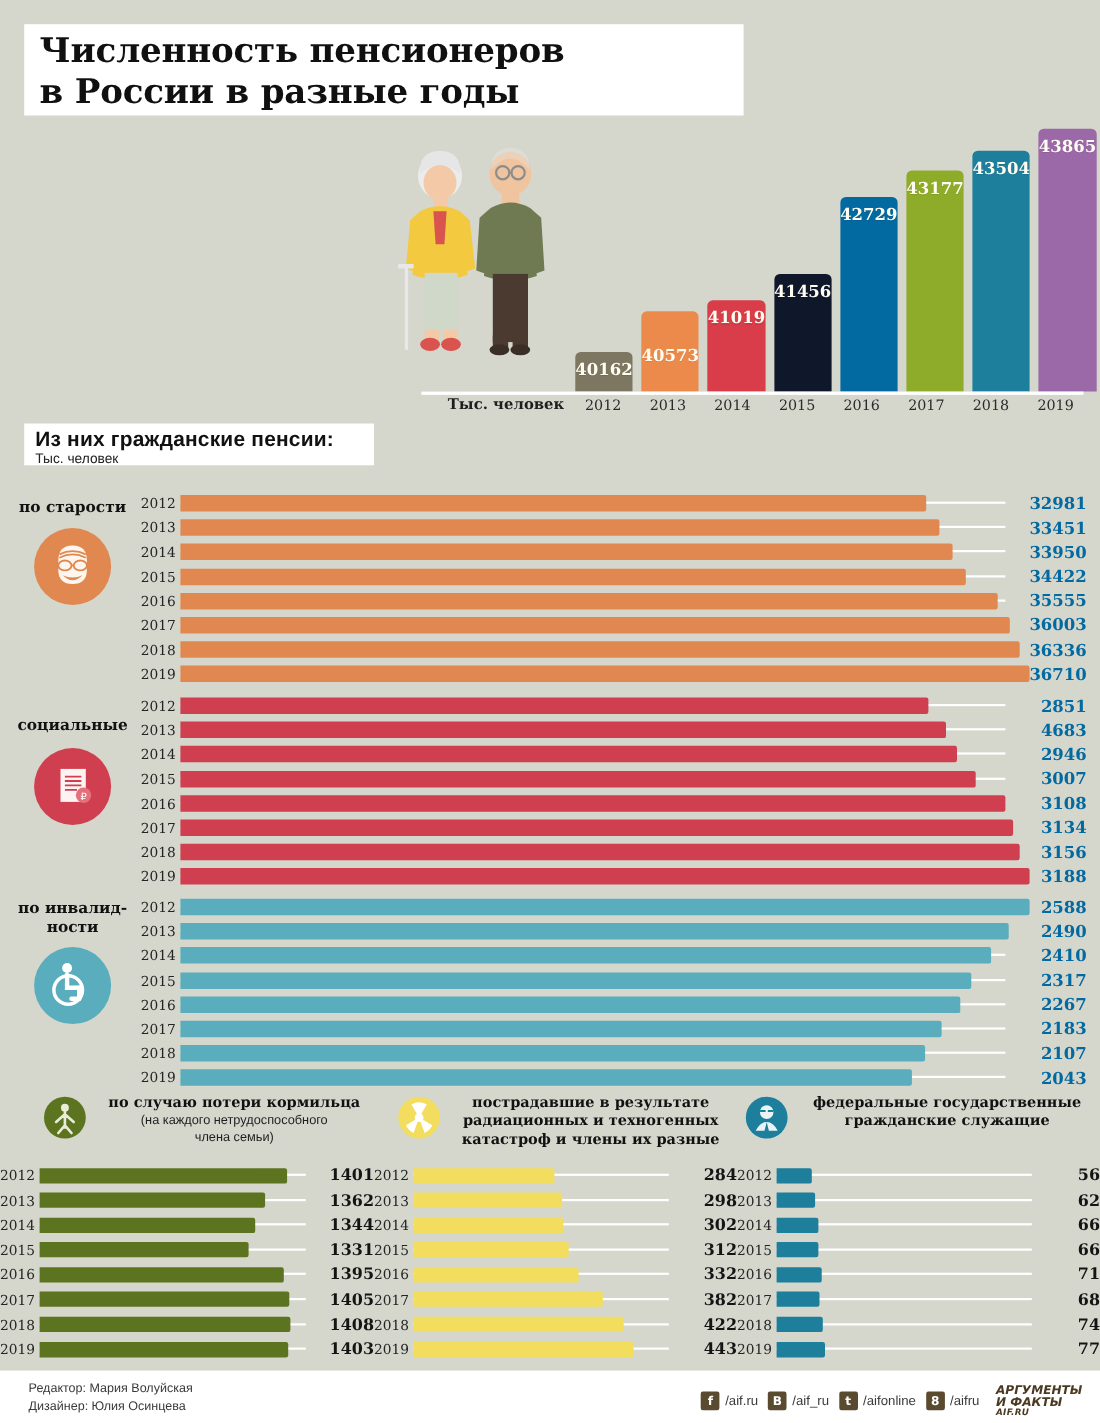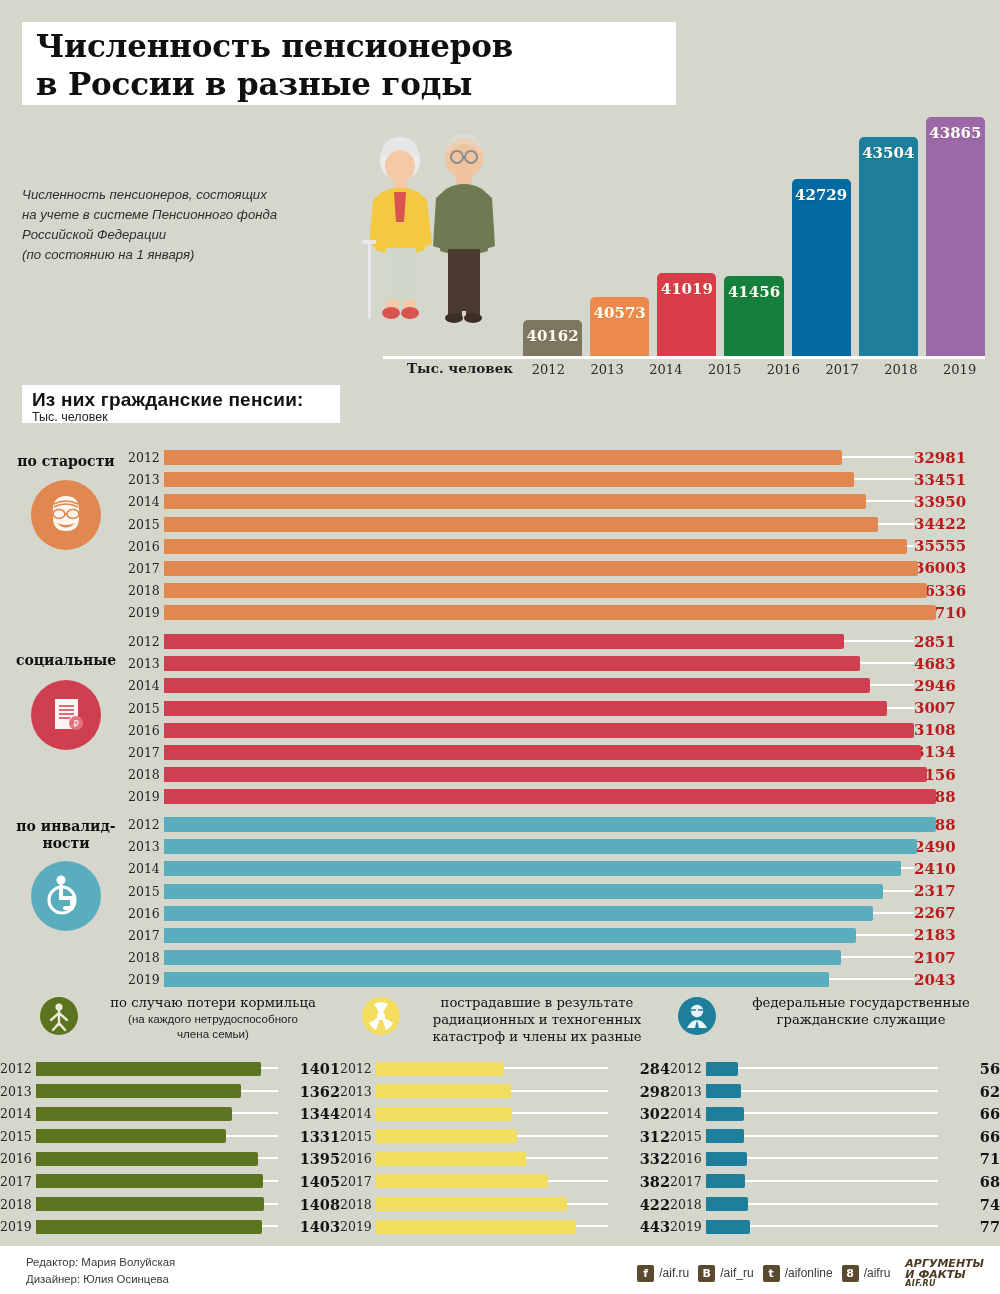--- a/index.html
+++ b/index.html
@@ -56,29 +56,29 @@
   .hgroup{ position:absolute; left:0; width:1000px; }
   .hg-label{ position:absolute; left:12px; width:108px; text-align:center;
              font-family:"DejaVu Serif", serif; font-weight:bold; font-size:14px; color:#111; line-height:1.2; }
   .hg-icon{ position:absolute; left:31px; width:70px; height:70px; border-radius:50%; }
   .hg-rows{ position:absolute; left:128px; width:860px; }
   .hrow{ position:relative; height:19px; margin-bottom:3.2px; display:flex; align-items:center; }
   .hrow .yr{ width:36px; text-align:right; font-family:"DejaVu Serif", serif; font-size:12.5px; color:#242424; padding-right:6px; }
   .hrow .track{ position:relative; flex:1; height:19px; }
   .hrow .line{ position:absolute; left:0; right:0; top:8px; height:2px; background:#ffffff; }
   .hrow .bar{ position:absolute; left:0; top:2px; height:15px; border-radius:0 2px 2px 0; }
-  .hrow .val{ width:74px; text-align:left; font-family:"DejaVu Serif", serif; font-weight:bold; font-size:15px; color:#b91c1c; }
+  .hrow .val{ width:74px; text-align:right; font-family:"DejaVu Serif", serif; font-weight:bold; font-size:15px; color:#0369a1; }
 
   
   .bottom{ position:absolute; left:0; top:995px; width:1000px; height:250px; }
   .bcol{ position:absolute; top:0; }
   .bhead{ position:relative; height:62px; }
   .bicon{ position:absolute; left:0; top:2px; width:38px; height:38px; border-radius:50%; }
   .btitles{ position:absolute; left:52px; top:0; text-align:center; }
-  .bt1{ font-family:"DejaVu Serif", serif; font-weight:normal; font-size:13.2px; color:#111; line-height:1.28; }
+  .bt1{ font-family:"DejaVu Serif", serif; font-weight:bold; font-size:13.2px; color:#111; line-height:1.28; }
   .bt2{ font-size:11.6px; color:#1e1e1e; line-height:1.28; }
   .brow{ position:relative; height:19px; margin-bottom:3.6px; display:flex; align-items:center; }
   .brow .yr{ width:36px; text-align:right; font-family:"DejaVu Serif", serif; font-size:12.5px; color:#242424; padding-right:7px; }
   .brow .track{ position:relative; flex:1; height:19px; }
   .brow .line{ position:absolute; left:0; right:0; top:8px; height:2px; background:#ffffff; }
   .brow .bar{ position:absolute; left:0; top:2.5px; height:14px; border-radius:0 2px 2px 0; }
   .brow .val{ width:62px; text-align:right; font-family:"DejaVu Serif", serif; font-weight:bold; font-size:14.5px; color:#141414; }
 
   
   .footer{ position:absolute; left:0; bottom:0; width:1000px; height:48px; background:#ffffff; }
@@ -98,26 +98,20 @@
 
 <div class="page">
 
   <div class="title-band">
     <h1>
       <span>Численность пенсионеров</span><br>
       <span>в России в разные годы</span>
     </h1>
   </div>
 
-  <div class="intro">
-    <div>Численность пенсионеров, состоящих</div>
-    <div>на учете в системе Пенсионного фонда</div>
-    <div>Российской Федерации</div>
-    <div>(по состоянию на 1 января)</div>
-  </div>
 
   <div class="couple">
     <svg width="170" height="225" viewBox="0 0 170 225">
 
       <ellipse cx="48" cy="30" rx="20" ry="21" fill="#ececec"></ellipse>
       <ellipse cx="48" cy="36" rx="15" ry="16" fill="#f4c9a8"></ellipse>
       <path d="M30 28 q18 -16 36 0 q2 -20 -18 -21 q-20 1 -18 21z" fill="#e6e6e6"></path>
       <rect x="42" y="50" width="13" height="12" fill="#f4c9a8"></rect>
       <path d="M30 62 q18 -9 36 0 l7 58 q-25 8 -50 0z" fill="#f3c93f"></path>
       <path d="M42 62 h12 l-2 30 h-8z" fill="#d9534f"></path>
@@ -146,31 +140,34 @@
       <circle cx="119" cy="27" r="6" fill="none" stroke="#8d8d8d" stroke-width="2"></circle>
       <path d="M111 27 h2" stroke="#8d8d8d" stroke-width="2"></path>
     </svg>
   </div>
 
   <div class="topchart">
     <div class="tc-cols" id="tc-cols">
         <div class="tc-col" style="height: 36px; background: rgb(125, 118, 96);">
           <div class="tc-val">40162</div>
         </div>
-        <div class="tc-col" style="height: 59px; background: rgb(236, 138, 76);">
+        <div class="tc-col" style="height: 73px; background: rgb(236, 138, 76); justify-content: center;">
           <div class="tc-val">40573</div>
         </div>
         <div class="tc-col" style="height: 83px; background: rgb(217, 61, 74);">
           <div class="tc-val">41019</div>
         </div>
-        <div class="tc-col" style="height: 80px; background: #15803d;">
+        <div class="tc-col" style="height: 107px; background: #0f172a;">
           <div class="tc-val">41456</div>
         </div>
         <div class="tc-col" style="height: 177px; background: #0369a1;">
           <div class="tc-val">42729</div>
+        </div>
+        <div class="tc-col" style="height: 201px; background: rgb(143, 171, 42);">
+          <div class="tc-val">43177</div>
         </div>
         <div class="tc-col" style="height: 219px; background: rgb(29, 127, 156);">
           <div class="tc-val">43504</div>
         </div>
         <div class="tc-col" style="height: 239px; background: rgb(155, 104, 168);">
           <div class="tc-val">43865</div>
         </div>
       </div>
     <div class="tc-axis"></div>
     <div class="tc-unit">Тыс. человек</div>

